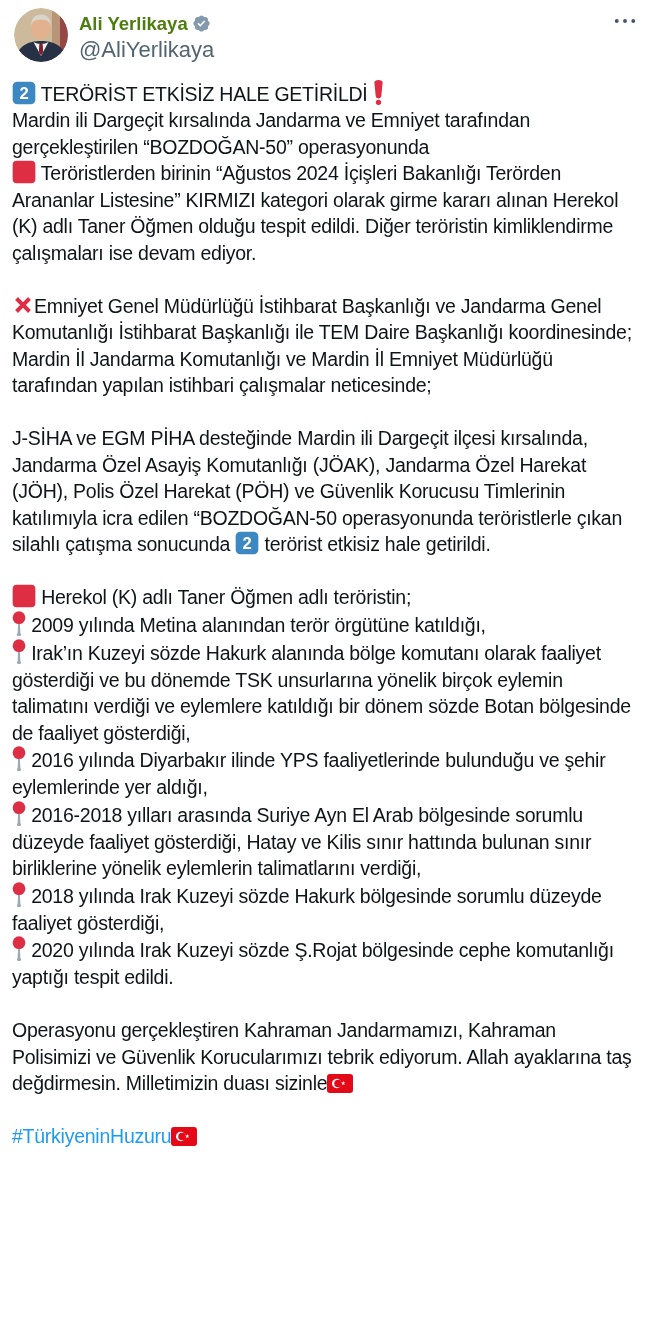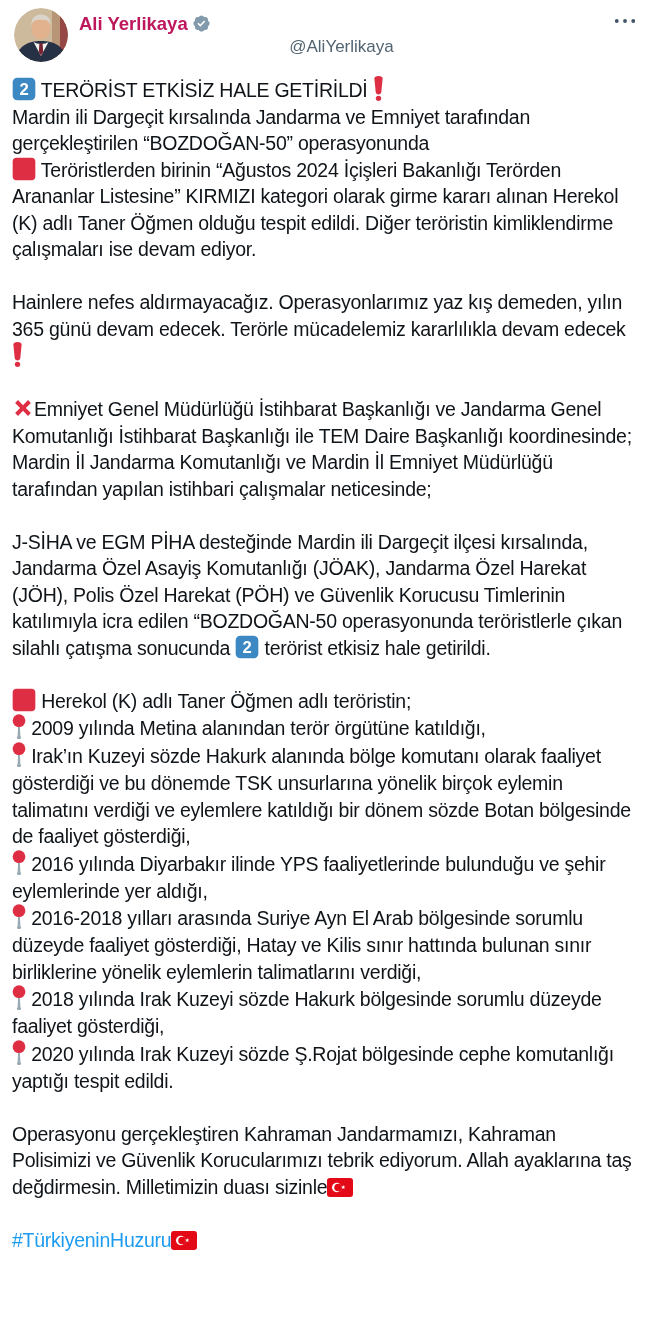--- a/index.html
+++ b/index.html
@@ -7,24 +7,24 @@
     width:650px;height:1325px;overflow:hidden;background:#ffffff;
     font-family:"Liberation Sans", sans-serif;
     -webkit-font-smoothing:antialiased;
   }
   .tweet{padding:8px 12px 0 12px;}
   .tweet-header{display:flex;align-items:flex-start;}
   .avatar{width:54px;height:54px;border-radius:50%;overflow:hidden;flex:0 0 auto;margin-left:2px;cursor:pointer;}
   .avatar svg{display:block;width:54px;height:54px;}
   .user-info{flex:1 1 auto;padding:4px 0 0 11px;min-width:0;}
   .display-name-row{display:flex;align-items:center;gap:4px;}
-  .display-name{font-weight:bold;font-size:18.5px;line-height:1.25;color:#be185d;cursor:pointer;}
+  .display-name{font-weight:bold;font-size:18.5px;line-height:1.25;color:#4d7c0f;cursor:pointer;}
   .badge{width:19px;height:19px;display:inline-block;}
   .badge svg{display:block;width:19px;height:19px;}
-  .handle{font-size:17px;line-height:1.4;color:#536471;cursor:pointer;text-align:center;}
+  .handle{font-size:22px;line-height:1.4;color:#536471;cursor:pointer;}
   .more-button{flex:0 0 auto;width:34px;height:34px;border:none;background:transparent;display:flex;align-items:flex-start;justify-content:flex-end;padding:6px 2px 0 0;cursor:pointer;}
   .more-button svg{width:22px;height:14px;}
 
   .tweet-body{
     margin-top:14px;
     font-size:19.5px;line-height:26.5px;letter-spacing:-0.25px;color:#0f1419;
     word-wrap:break-word;
   }
   .tweet-paragraph{margin:0 0 26.5px 0;}
   .tweet-paragraph:last-child{margin-bottom:0;}
@@ -90,24 +90,20 @@
   <div class="tweet-body" id="tweet-body">
       <p class="tweet-paragraph"><span class="emoji emoji-keycap-2"><svg viewBox="0 0 36 36" xmlns="http://www.w3.org/2000/svg">
             <rect x="1" y="1" width="34" height="34" rx="7" fill="#3b88c3"></rect>
             <text x="18" y="27.5" font-family="Liberation Sans, sans-serif" font-size="25" font-weight="bold" fill="#ffffff" text-anchor="middle">2</text>
           </svg></span> TERÖRİST ETKİSİZ HALE GETİRİLDİ <span class="emoji emoji-red-exclamation"><svg viewBox="0 0 14 32" xmlns="http://www.w3.org/2000/svg">
             <path fill="#dd2e44" d="M1.7 3.2C1.7 1.2 3.8 0 7 0s5.3 1.2 5.3 3.2L10.6 20.6c-.2 2-1.7 3.1-3.6 3.1s-3.4-1.1-3.6-3.1Z"></path>
             <circle cx="7" cy="28.6" r="3.4" fill="#dd2e44"></circle>
           </svg></span><br>Mardin ili Dargeçit kırsalında Jandarma ve Emniyet tarafından gerçekleştirilen “BOZDOĞAN-50” operasyonunda<br><span class="emoji emoji-red-square"><svg viewBox="0 0 36 36" xmlns="http://www.w3.org/2000/svg">
             <rect x="1" y="1" width="34" height="34" rx="6" fill="#dd2e44"></rect>
           </svg></span> Teröristlerden birinin “Ağustos 2024 İçişleri Bakanlığı Terörden Arananlar Listesine” KIRMIZI kategori olarak girme kararı alınan Herekol (K) adlı Taner Öğmen olduğu tespit edildi. Diğer teröristin kimliklendirme çalışmaları ise devam ediyor.</p>
-      <p class="tweet-paragraph">Hainlere nefes aldırmayacağız. Operasyonlarımız yaz kış demeden, yılın 365 günü devam edecek. Terörle mücadelemiz kararlılıkla devam edecek <span class="emoji emoji-red-exclamation"><svg viewBox="0 0 14 32" xmlns="http://www.w3.org/2000/svg">
-            <path fill="#dd2e44" d="M1.7 3.2C1.7 1.2 3.8 0 7 0s5.3 1.2 5.3 3.2L10.6 20.6c-.2 2-1.7 3.1-3.6 3.1s-3.4-1.1-3.6-3.1Z"></path>
-            <circle cx="7" cy="28.6" r="3.4" fill="#dd2e44"></circle>
-          </svg></span></p>
       <p class="tweet-paragraph"><span class="emoji emoji-cross-mark"><svg viewBox="0 0 36 36" xmlns="http://www.w3.org/2000/svg">
             <path fill="#dd2e44" d="M30.9 9.8 26.2 5.1 18 13.3 9.8 5.1 5.1 9.8 13.3 18 5.1 26.2l4.7 4.7L18 22.7l8.2 8.2 4.7-4.7L22.7 18Z"></path>
           </svg></span>Emniyet Genel Müdürlüğü İstihbarat Başkanlığı ve Jandarma Genel Komutanlığı İstihbarat Başkanlığı ile TEM Daire Başkanlığı koordinesinde; Mardin İl Jandarma Komutanlığı ve Mardin İl Emniyet Müdürlüğü tarafından yapılan istihbari çalışmalar neticesinde;</p>
       <p class="tweet-paragraph">J-SİHA ve EGM PİHA desteğinde Mardin ili Dargeçit ilçesi kırsalında, Jandarma Özel Asayiş Komutanlığı (JÖAK), Jandarma Özel Harekat (JÖH), Polis Özel Harekat (PÖH) ve Güvenlik Korucusu Timlerinin katılımıyla icra edilen “BOZDOĞAN-50 operasyonunda teröristlerle çıkan silahlı çatışma sonucunda <span class="emoji emoji-keycap-2"><svg viewBox="0 0 36 36" xmlns="http://www.w3.org/2000/svg">
             <rect x="1" y="1" width="34" height="34" rx="7" fill="#3b88c3"></rect>
             <text x="18" y="27.5" font-family="Liberation Sans, sans-serif" font-size="25" font-weight="bold" fill="#ffffff" text-anchor="middle">2</text>
           </svg></span> terörist etkisiz hale getirildi.</p>
       <p class="tweet-paragraph"><span class="emoji emoji-red-square"><svg viewBox="0 0 36 36" xmlns="http://www.w3.org/2000/svg">
             <rect x="1" y="1" width="34" height="34" rx="6" fill="#dd2e44"></rect>
           </svg></span> Herekol (K) adlı Taner Öğmen adlı teröristin;<br><span class="emoji emoji-round-pushpin"><svg viewBox="0 0 18 36" xmlns="http://www.w3.org/2000/svg">

